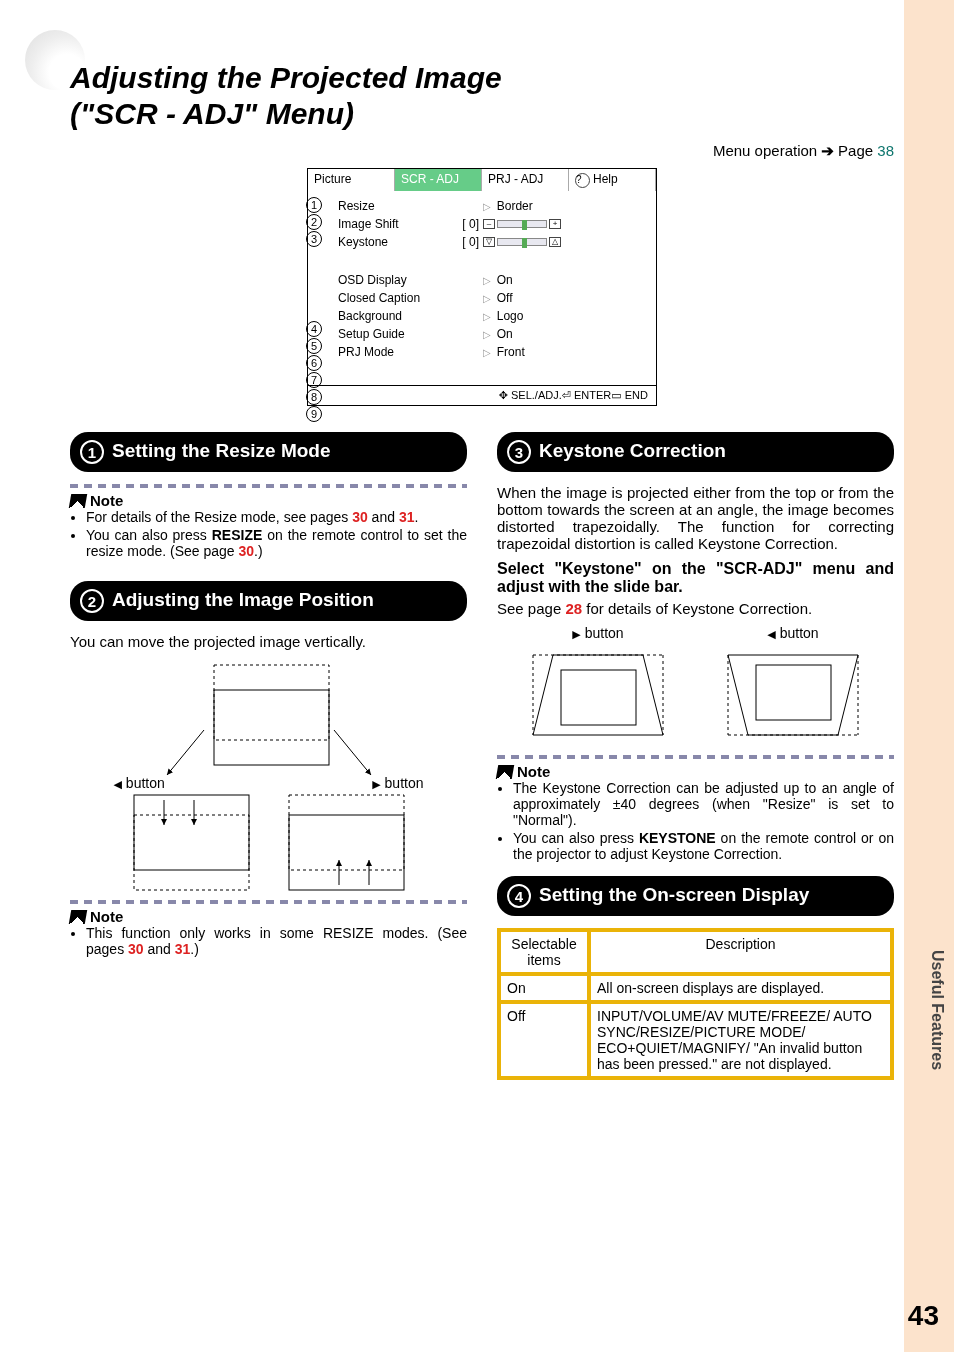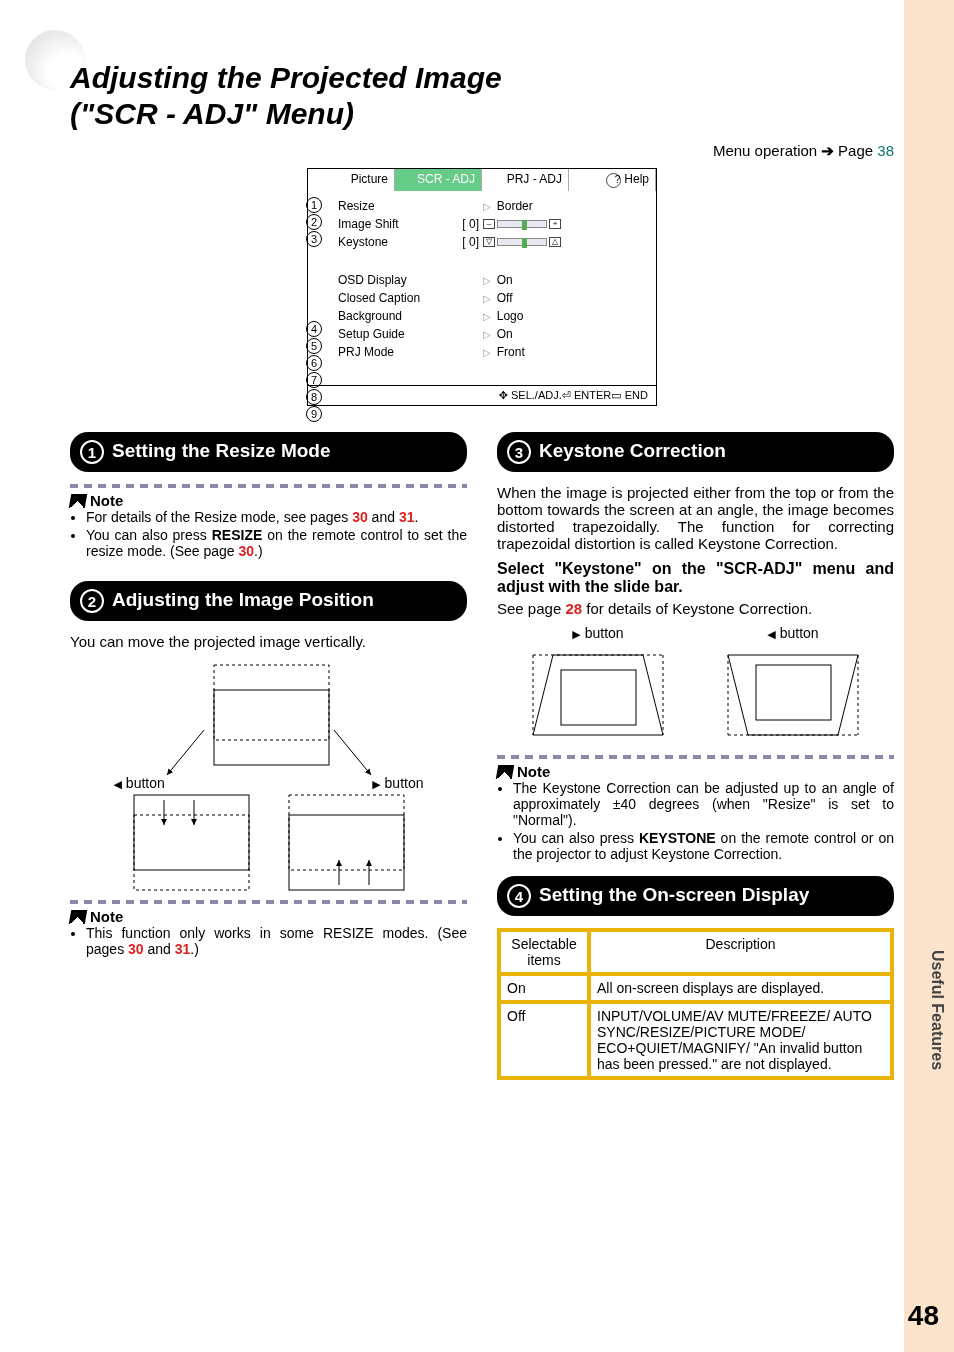--- a/index.html
+++ b/index.html
@@ -7,21 +7,21 @@
   .page { padding: 60px 60px 40px 70px; position: relative; height: 100%; }
   .page-title { font-size: 30px; font-weight: bold; font-style: italic; line-height: 1.2; margin-bottom: 10px; }
   .page-title::before { content: ""; position: absolute; left: 25px; top: 30px; width: 60px; height: 60px; border-radius: 50%; background: radial-gradient(circle at 70% 70%, #fff 30%, #eee 60%, #ddd 100%); z-index: -1; }
   .menu-op { text-align: right; font-size: 15px; margin-bottom: 8px; }
   .menu-op .pgref { color: #0f766e; font-weight: normal; }
   .menu-op .arrow { font-weight: bold; }
 
   
   .menu-box { width: 350px; margin: 0 auto 20px auto; border: 1px solid #000; font-size: 13px; position: relative; }
   .menu-tabs { display: flex; }
-  .menu-tabs .tab { flex: 1; padding: 3px 6px; border-right: 1px solid #aaa; text-align: right; font-size: 12px; }
+  .menu-tabs .tab { flex: 1; padding: 3px 6px; border-right: 1px solid #aaa; text-align: left; font-size: 12px; }
   .menu-tabs .tab.active { background: #6c8; color: #fff; }
   .menu-tabs .tab.help::before { content: "?"; display: inline-block; width: 13px; height: 13px; border:1px solid #444; border-radius:50%; font-size:10px; line-height:12px; margin-right:3px; }
   .menu-body { padding: 6px 8px 4px 30px; position: relative; }
   .menu-row { display: flex; align-items: center; height: 18px; font-size: 12px; }
   .menu-row .label { width: 105px; }
   .menu-row .pre { width: 40px; text-align: right; padding-right: 4px;}
   .menu-row .val { width: 80px; }
   .menu-row .rarrow::before { content: "▷"; color:#999; font-size:10px; margin-right:6px;}
   .menu-sep { height: 20px; }
   .menu-footer { border-top:1px solid #000; display:flex; justify-content: flex-end; padding:3px 8px; font-size:11px; }
@@ -298,13 +298,13 @@
           <td>Off</td>
           <td>INPUT/VOLUME/AV MUTE/FREEZE/ AUTO SYNC/RESIZE/PICTURE MODE/ ECO+QUIET/MAGNIFY/ "An invalid button has been pressed." are not displayed.</td>
         </tr>
       </tbody>
         </table>
     </div>
   </div>
 
 </div>
 
-<div class="page-num">48</div>
+<div class="page-num">43</div>
 
 </body></html>

